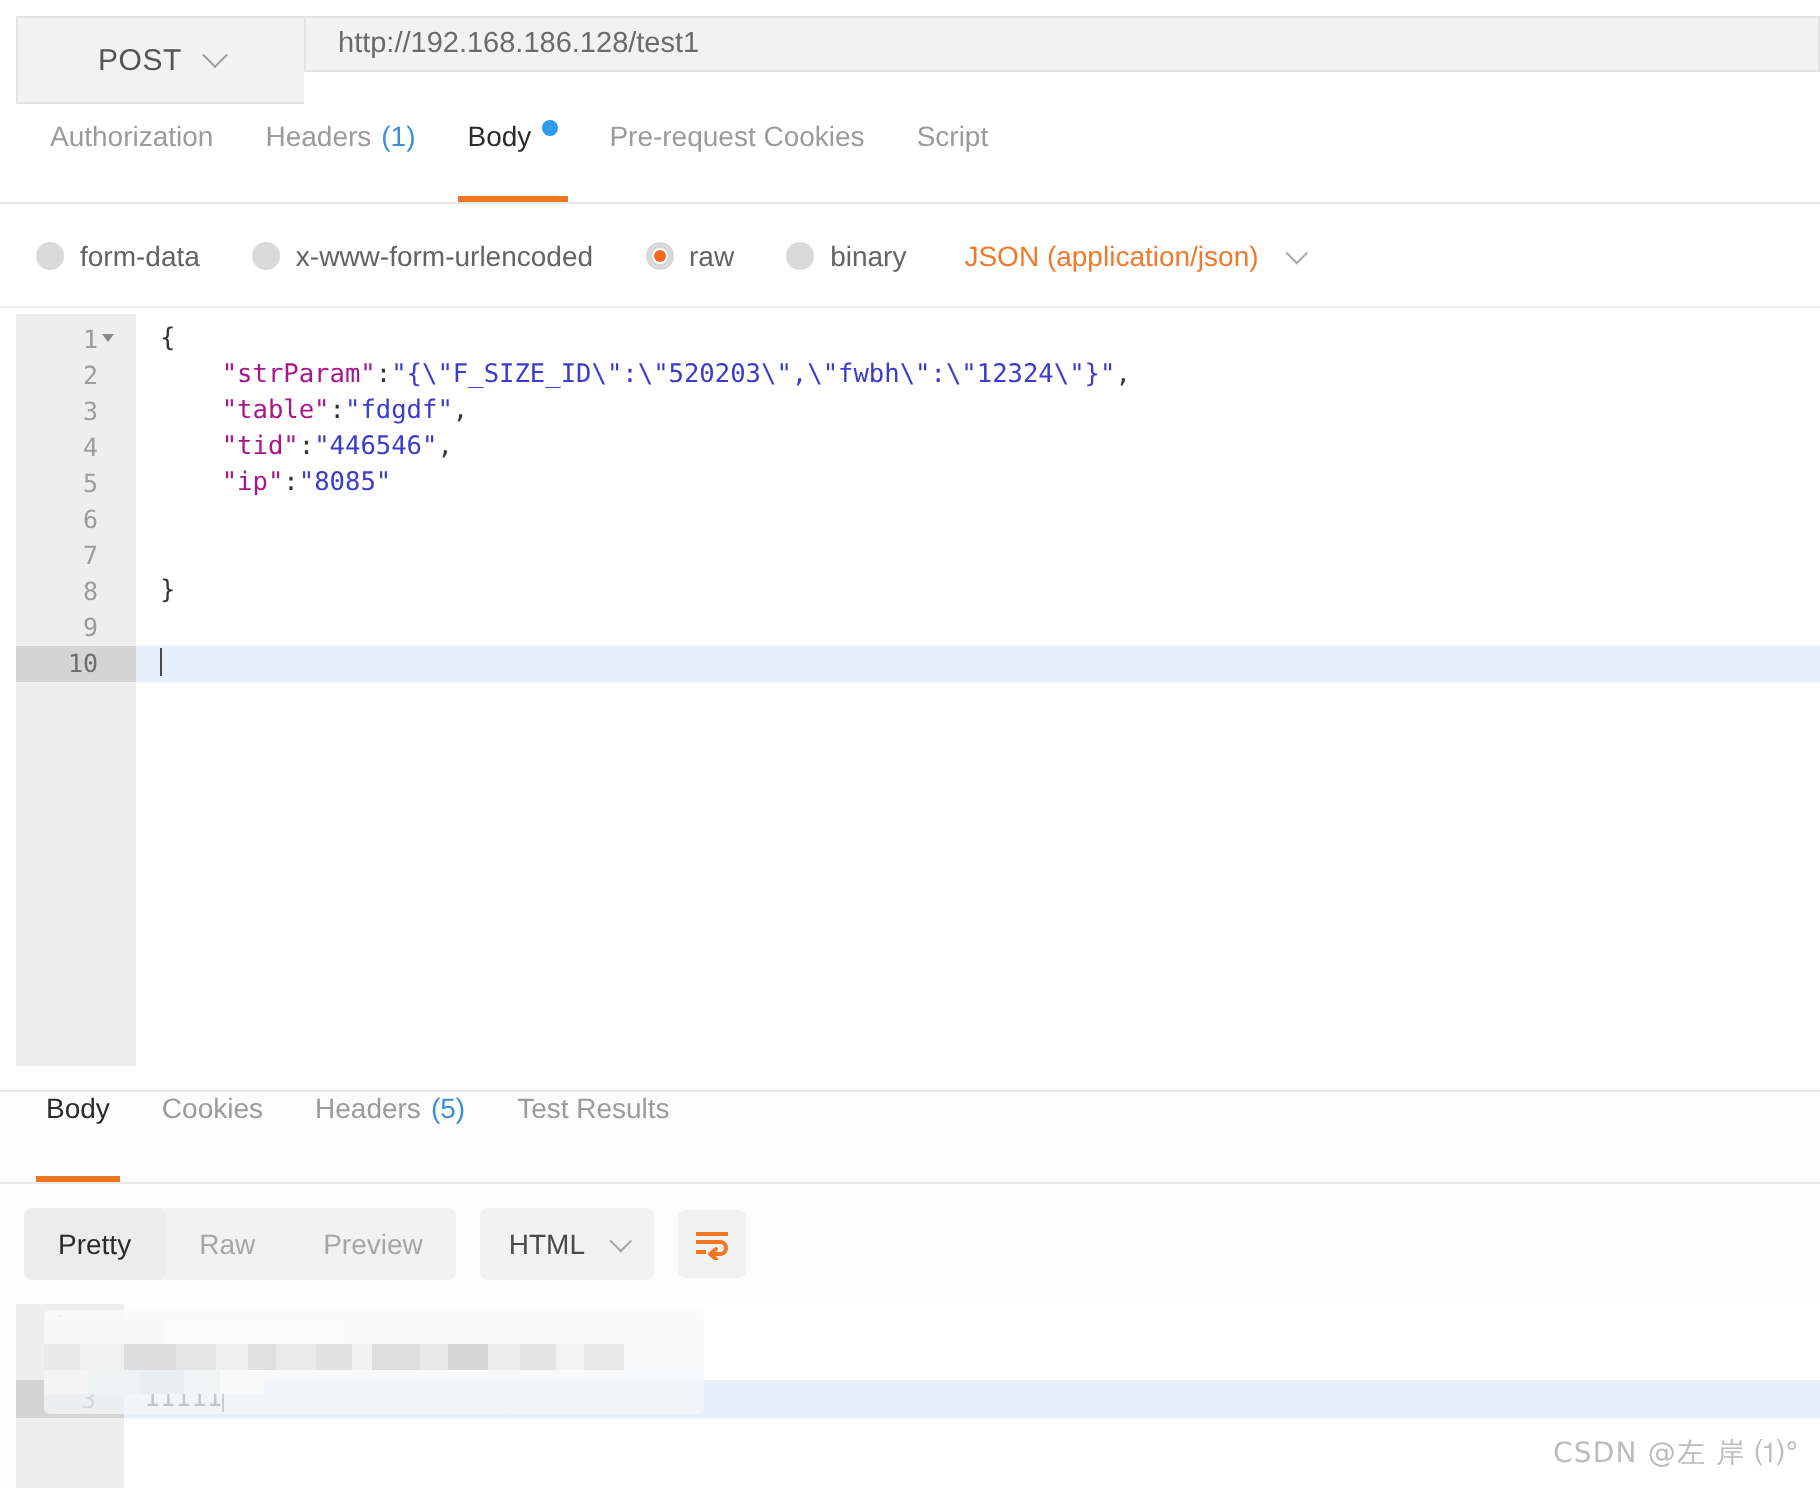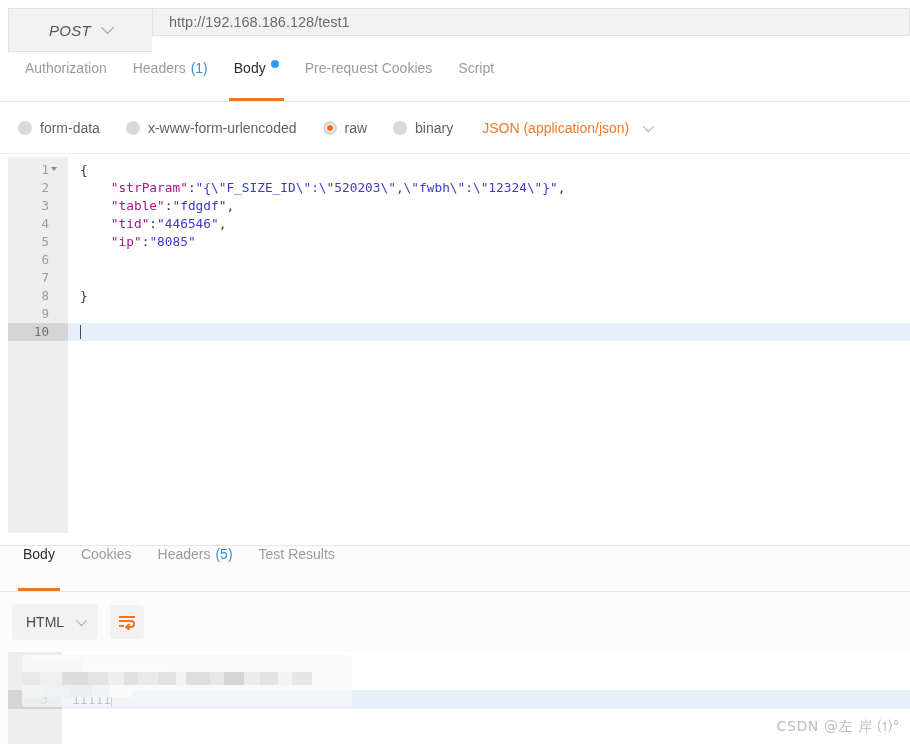--- a/index.html
+++ b/index.html
@@ -13,21 +13,21 @@
   }
   #app { position: relative; width: 910px; height: 744px; background: #fff; }
 
   
   .urlbar { position: absolute; left: 8px; top: 8px; width: 902px; height: 44px; display: flex; }
   .method-box {
     width: 144px; height: 44px; background: #f2f2f2;
     border: 1px solid #e3e3e3; border-right: none;
     display: flex; align-items: center; justify-content: center; gap: 12px;
   }
-  .method-label { font-size: 15px; color: #555; letter-spacing: .3px; font-style: italic; }
+  .method-label { font-size: 15px; color: #555; letter-spacing: .3px; }
   .chev {
     width: 9px; height: 9px; border-right: 1.6px solid #9a9a9a; border-bottom: 1.6px solid #9a9a9a;
     transform: rotate(45deg) translate(-2px,-2px); display: inline-block;
   }
   .url-field {
     flex: 1; height: 28px; background: #f2f2f2; border: 1px solid #e3e3e3;
     display: flex; align-items: center; padding-left: 16px;
     font-size: 14.5px; color: #6b6b6b;
   }
 
@@ -285,20 +285,25 @@
         <div class="tab">
           <span>Headers</span>
           <span class="cnt">(5)</span>
         </div>
         <div class="tab">
           <span>Test Results</span>
         </div>
       </div>
 
     <div class="res-toolbar">
+      <div class="seg" id="view-modes">
+          <div class="seg-btn active">Pretty</div>
+          <div class="seg-btn">Raw</div>
+          <div class="seg-btn">Preview</div>
+        </div>
       <div class="fmt-box">
         <span class="fmt-label">HTML</span>
         <span class="chev-sm"></span>
       </div>
       <div class="wrap-btn">
         <svg width="18" height="16" viewBox="0 0 18 16" aria-hidden="true">
           <rect x="1" y="2" width="16" height="2" fill="#ef7622"></rect>
           <path d="M1 7 h12 a3 3 0 0 1 0 6 h-4" stroke="#ef7622" stroke-width="2" fill="none"></path>
           <path d="M11 10.5 L8 13 L11 15.5" stroke="#ef7622" stroke-width="2" fill="none" stroke-linejoin="round" stroke-linecap="round"></path>
           <rect x="1" y="11" width="5" height="2" fill="#ef7622"></rect>

